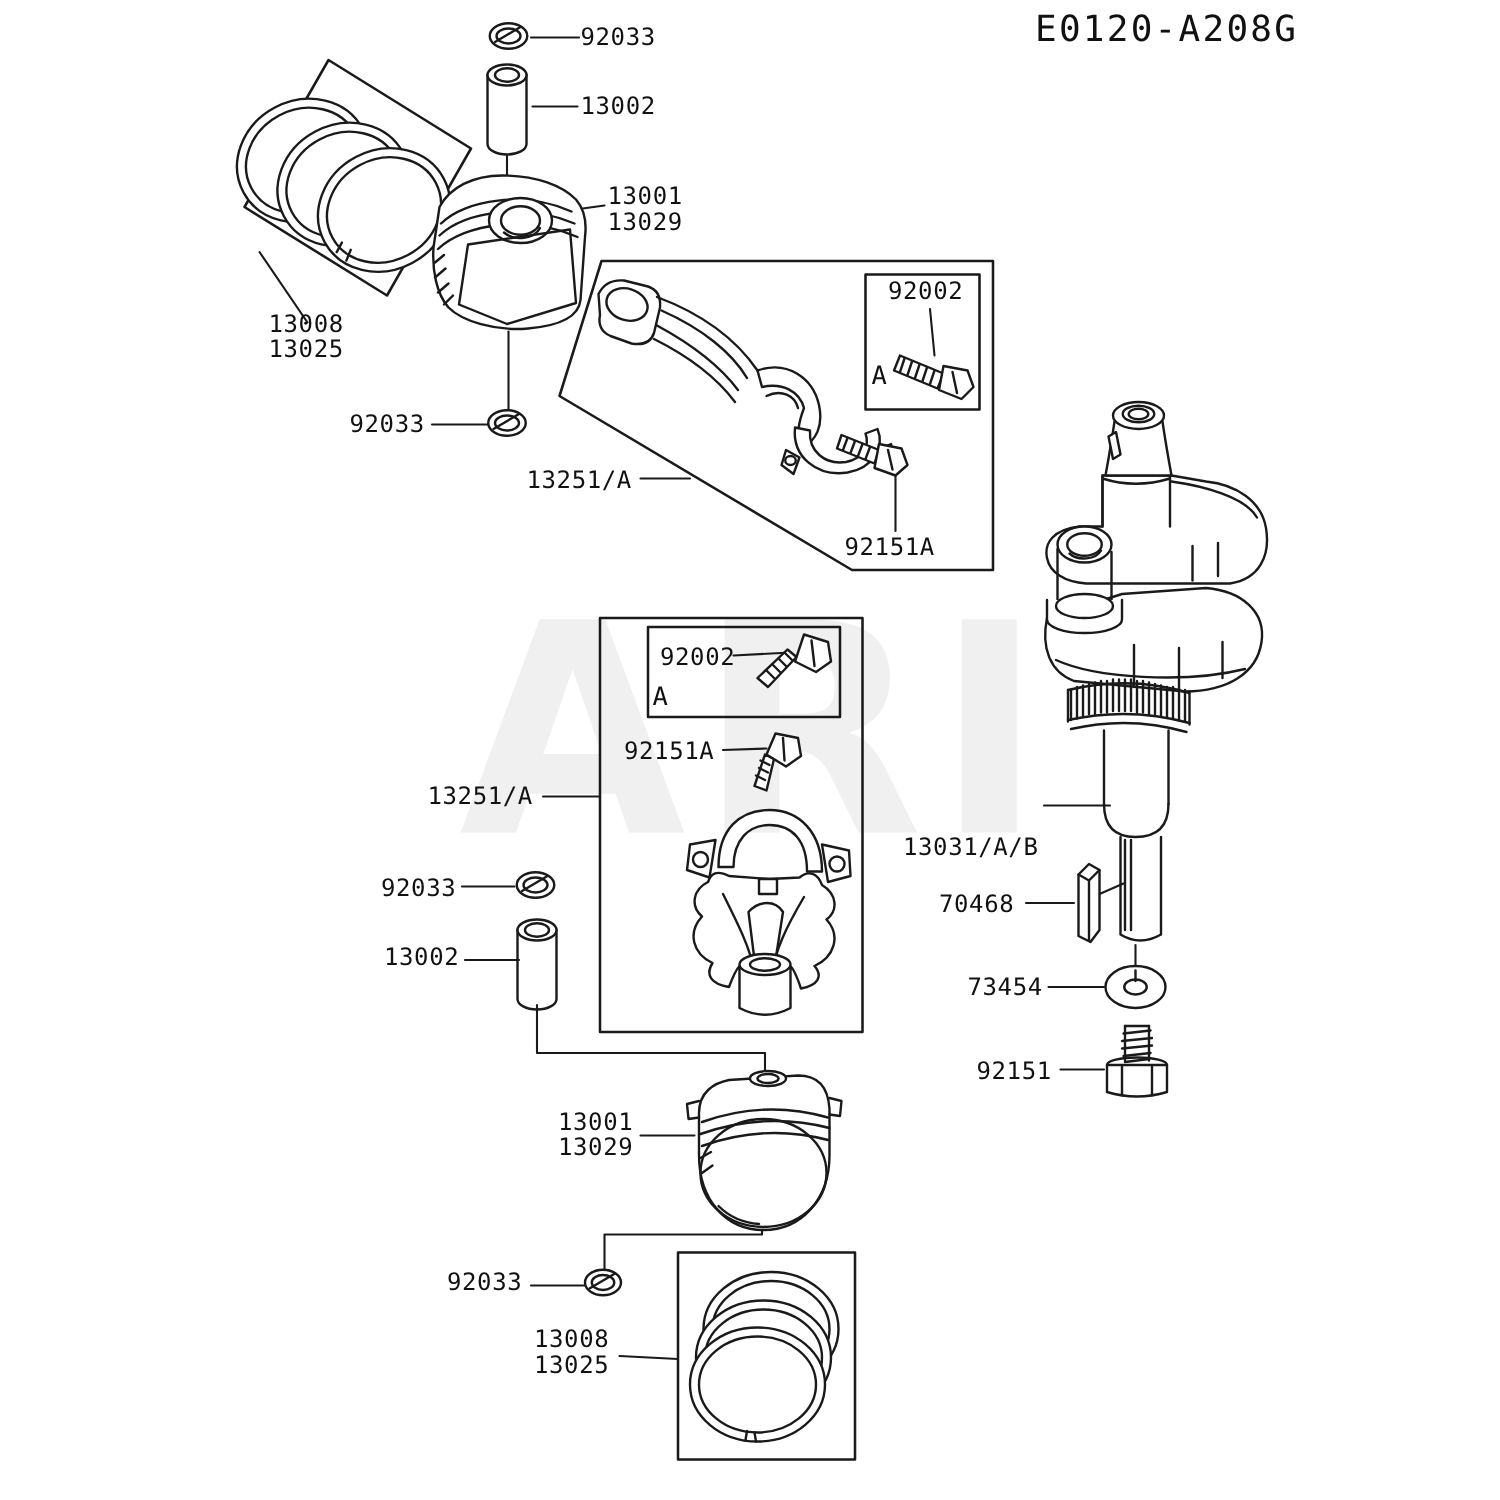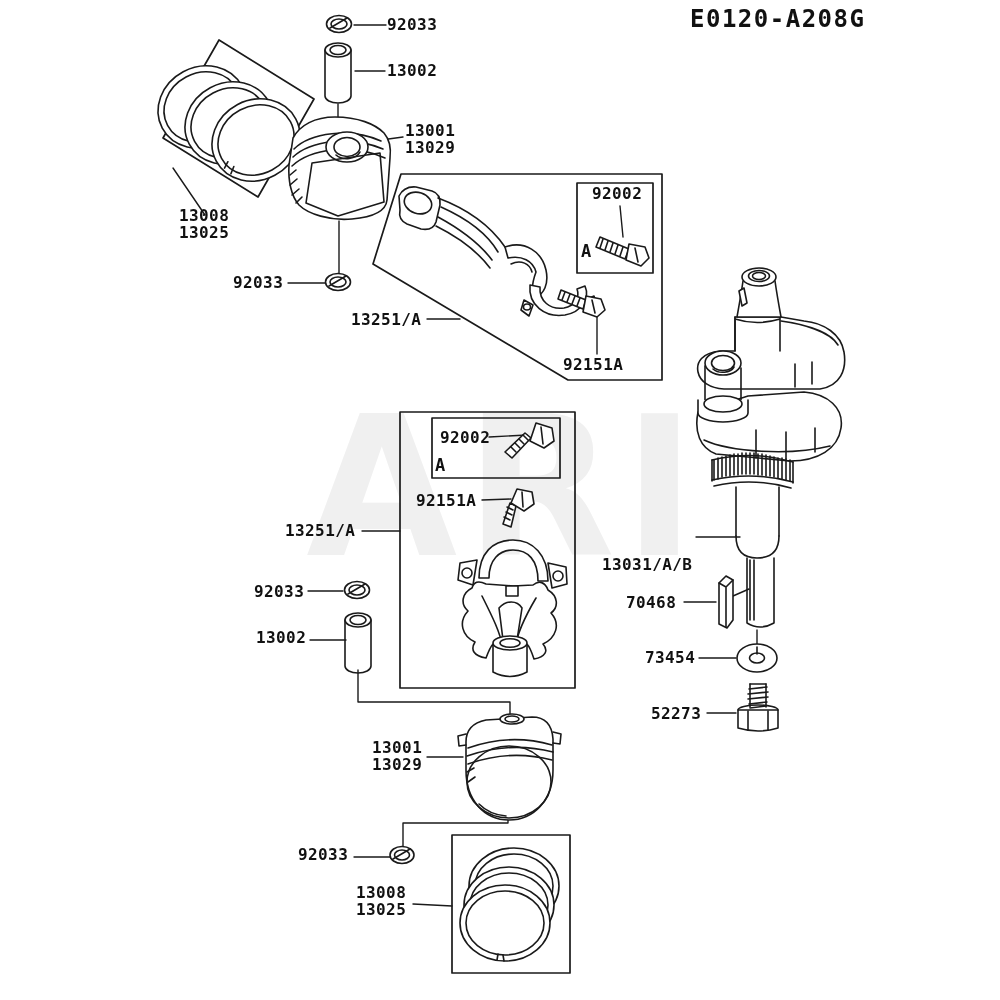--- a/index.html
+++ b/index.html
@@ -1,19 +1,19 @@
 <!DOCTYPE html>
 <html><head>
 <meta charset="utf-8">
 <style>
   html,body{margin:0;padding:0;background:#ffffff;}
   .canvas{position:relative;width:1000px;height:1000px;background:#ffffff;overflow:hidden;
           font-family:"DejaVu Sans Mono","Liberation Mono",monospace;}
   svg{position:absolute;left:0;top:0;}
-  .label{position:absolute;font-weight:bold;font-size:16px;letter-spacing:0.4px;
+  .label{position:absolute;font-weight:normal;font-size:16px;letter-spacing:0.4px;
          color:#111;white-space:pre;line-height:17px;}
   .title{font-size:24px;letter-spacing:1.5px;}
   .marker{font-size:17px;}
 </style>
 </head>
 <body>
 
 <div class="canvas">
 
 <svg width="1000" height="1000" viewBox="0 0 1000 1000" stroke="#1a1a1a" fill="none" stroke-width="1.6" stroke-linecap="round" stroke-linejoin="round">
@@ -271,20 +271,20 @@
 <div class="label" style="left:563px;top:356px">92151A</div>
 <div class="label" style="left:440px;top:429px">92002</div>
 <div class="label marker" style="left:435px;top:457px">A</div>
 <div class="label" style="left:416px;top:492px">92151A</div>
 <div class="label" style="left:285px;top:522px">13251/A</div>
 <div class="label" style="left:254px;top:583px">92033</div>
 <div class="label" style="left:256px;top:629px">13002</div>
 <div class="label" style="left:602px;top:556px">13031/A/B</div>
 <div class="label" style="left:626px;top:594px">70468</div>
 <div class="label" style="left:645px;top:649px">73454</div>
-<div class="label" style="left:651px;top:705px">52273</div>
+<div class="label" style="left:651px;top:705px">92151</div>
 <div class="label" style="left:372px;top:739px">13001
 13029</div>
 <div class="label" style="left:298px;top:846px">92033</div>
 <div class="label" style="left:356px;top:884px">13008
 13025</div>
 
 </div>
 
 </body></html>

